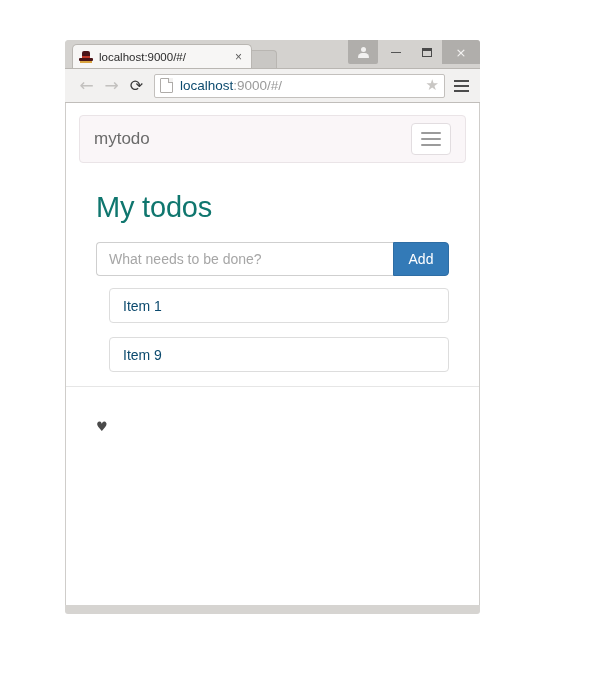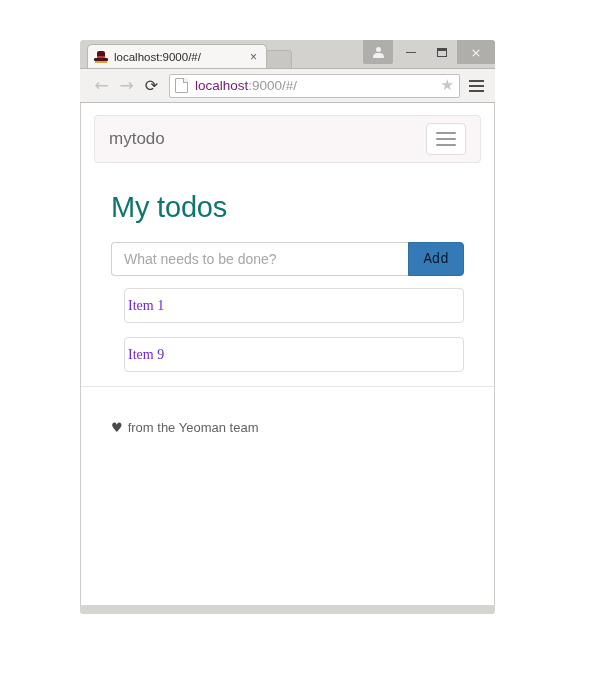--- a/index.html
+++ b/index.html
@@ -11,21 +11,21 @@
     height: 693px;
     background: #ffffff;
     font-family: "Liberation Sans", sans-serif;
     overflow: hidden;
     position: relative;
   }
 
   
   .browser-window {
     position: absolute;
-    left: 80px;
+    left: 65px;
     top: 40px;
     width: 415px;
     height: 522px;
     background: #d6d4d1;
     border-radius: 4px 4px 2px 2px;
     box-sizing: border-box;
   }
 
   
   .titlebar {
@@ -240,21 +240,21 @@
     background: #f2f1f0;
     border-left: 1px solid #aeaba8;
     border-bottom: 1px solid #aeaba8;
   }
   .url-text {
     font-size: 13.5px;
     color: #9a9a9a;
     font-family: "Liberation Sans", sans-serif;
     white-space: nowrap;
   }
-  .url-text .host { color: #701a75; }
+  .url-text .host { color: #0c4a6e; }
   .star-icon {
     font-size: 15px;
     color: #c9c7c4;
     margin-left: auto;
     line-height: 1;
     font-family: "DejaVu Sans", sans-serif;
   }
   .menu-btn {
     width: 20px;
     height: 22px;
@@ -350,44 +350,43 @@
     outline: none;
     background: #fff;
   }
   .todo-input::placeholder { color: #a6a6a6; }
   .add-btn {
     width: 56px;
     height: 34px;
     background: #337ab7;
     border: 1px solid #2e6da4;
     border-radius: 0 4px 4px 0;
-    color: #0f172a;
+    color: #ffffff;
     font-size: 14px;
-    font-family: Liberation Mono, monospace;
+    font-family: Liberation Sans, sans-serif;
     cursor: pointer;
     padding: 0;
   }
   .todo-list {
     list-style: none;
     margin: 0;
     padding: 0 0 0 13px;
   }
   .todo-item {
     height: 35px;
     border: 1px solid #dddddd;
     border-radius: 4px;
     margin-bottom: 14px;
     display: flex;
     align-items: center;
-    padding: 0 3px;
+    padding: 0 13px;
     box-sizing: border-box;
     font-size: 14px;
-    color: #6d28d9;
+    color: #0c4a6e;
     background: #fff;
-    font-family: Liberation Serif, serif;
   }
 
   
   .page-footer {
     margin-top: 9px;
     border-top: 1px solid #e6e6e6;
     padding: 20px 30px 0 30px;
   }
   .footer-text {
     font-size: 13px;
@@ -484,20 +483,19 @@
 
       <ul class="todo-list">
         <li class="todo-item">Item 1</li>
         <li class="todo-item">Item 9</li>
       </ul>
     </div>
 
     <div class="page-footer">
       <p class="footer-text">
         <span class="heart-icon">♥</span>
-        <span>from the Yeoman team</span>
       </p>
     </div>
 
   </div>
 
   <div class="window-bottom"></div>
 </div>
 
 </body></html>

